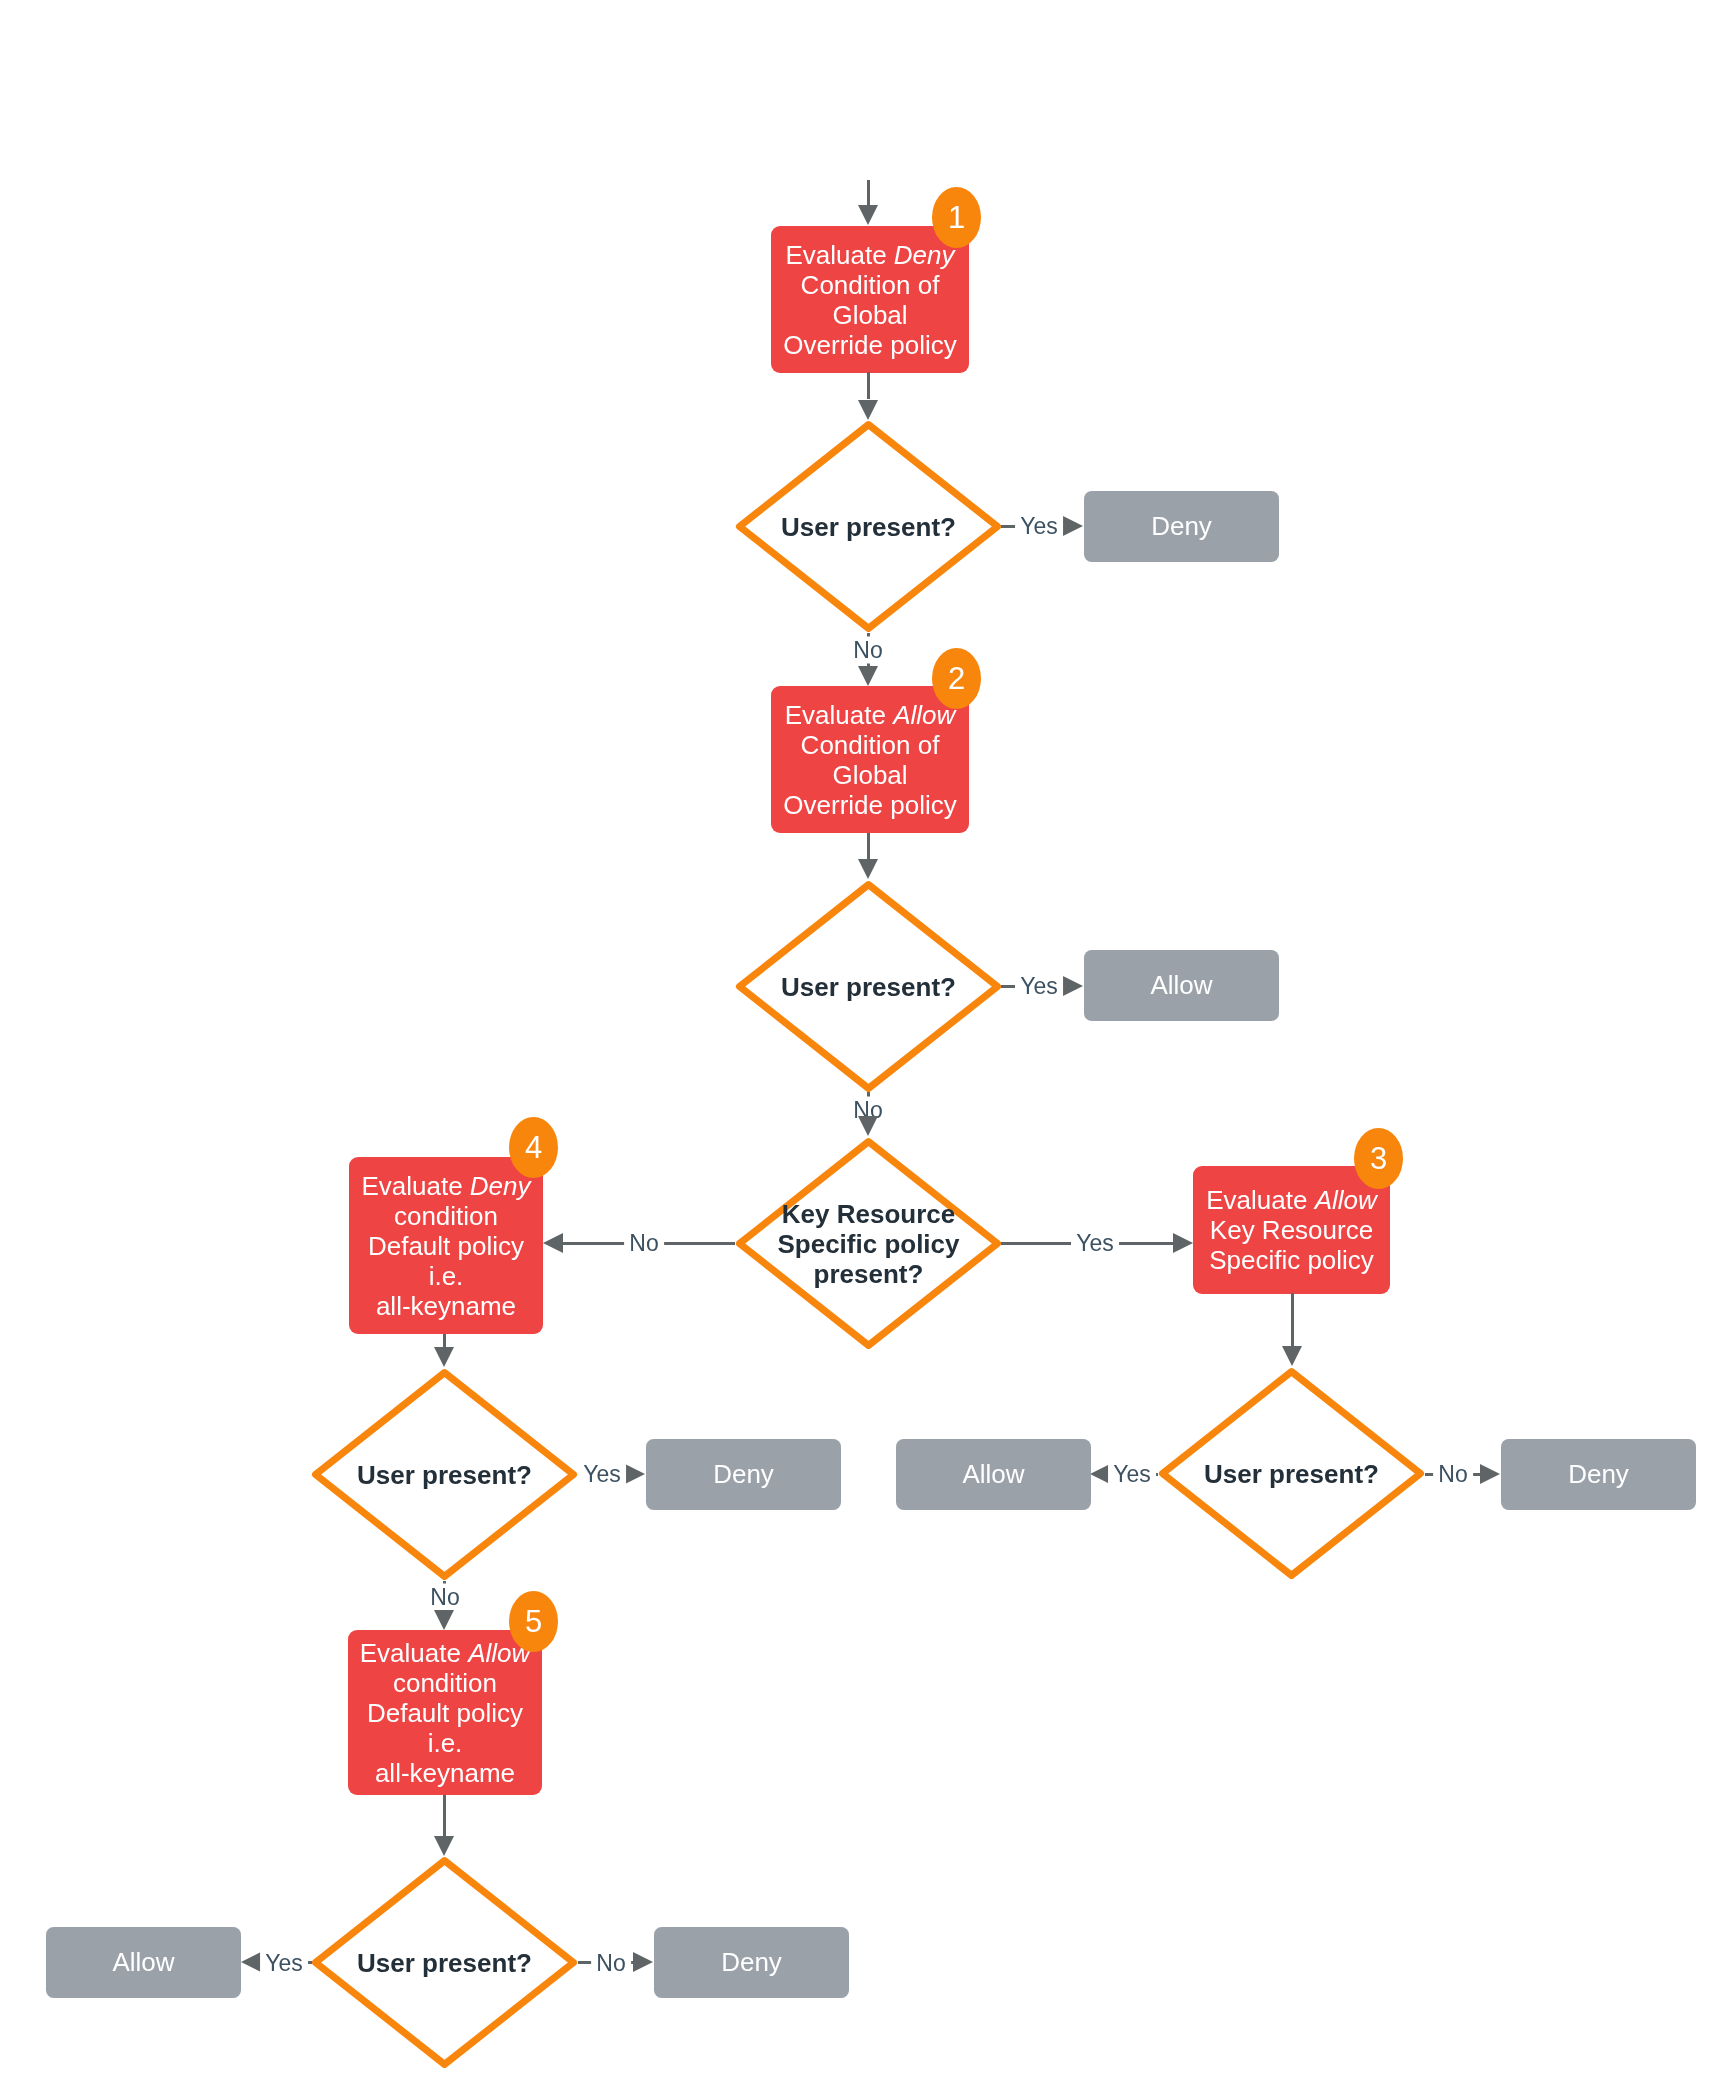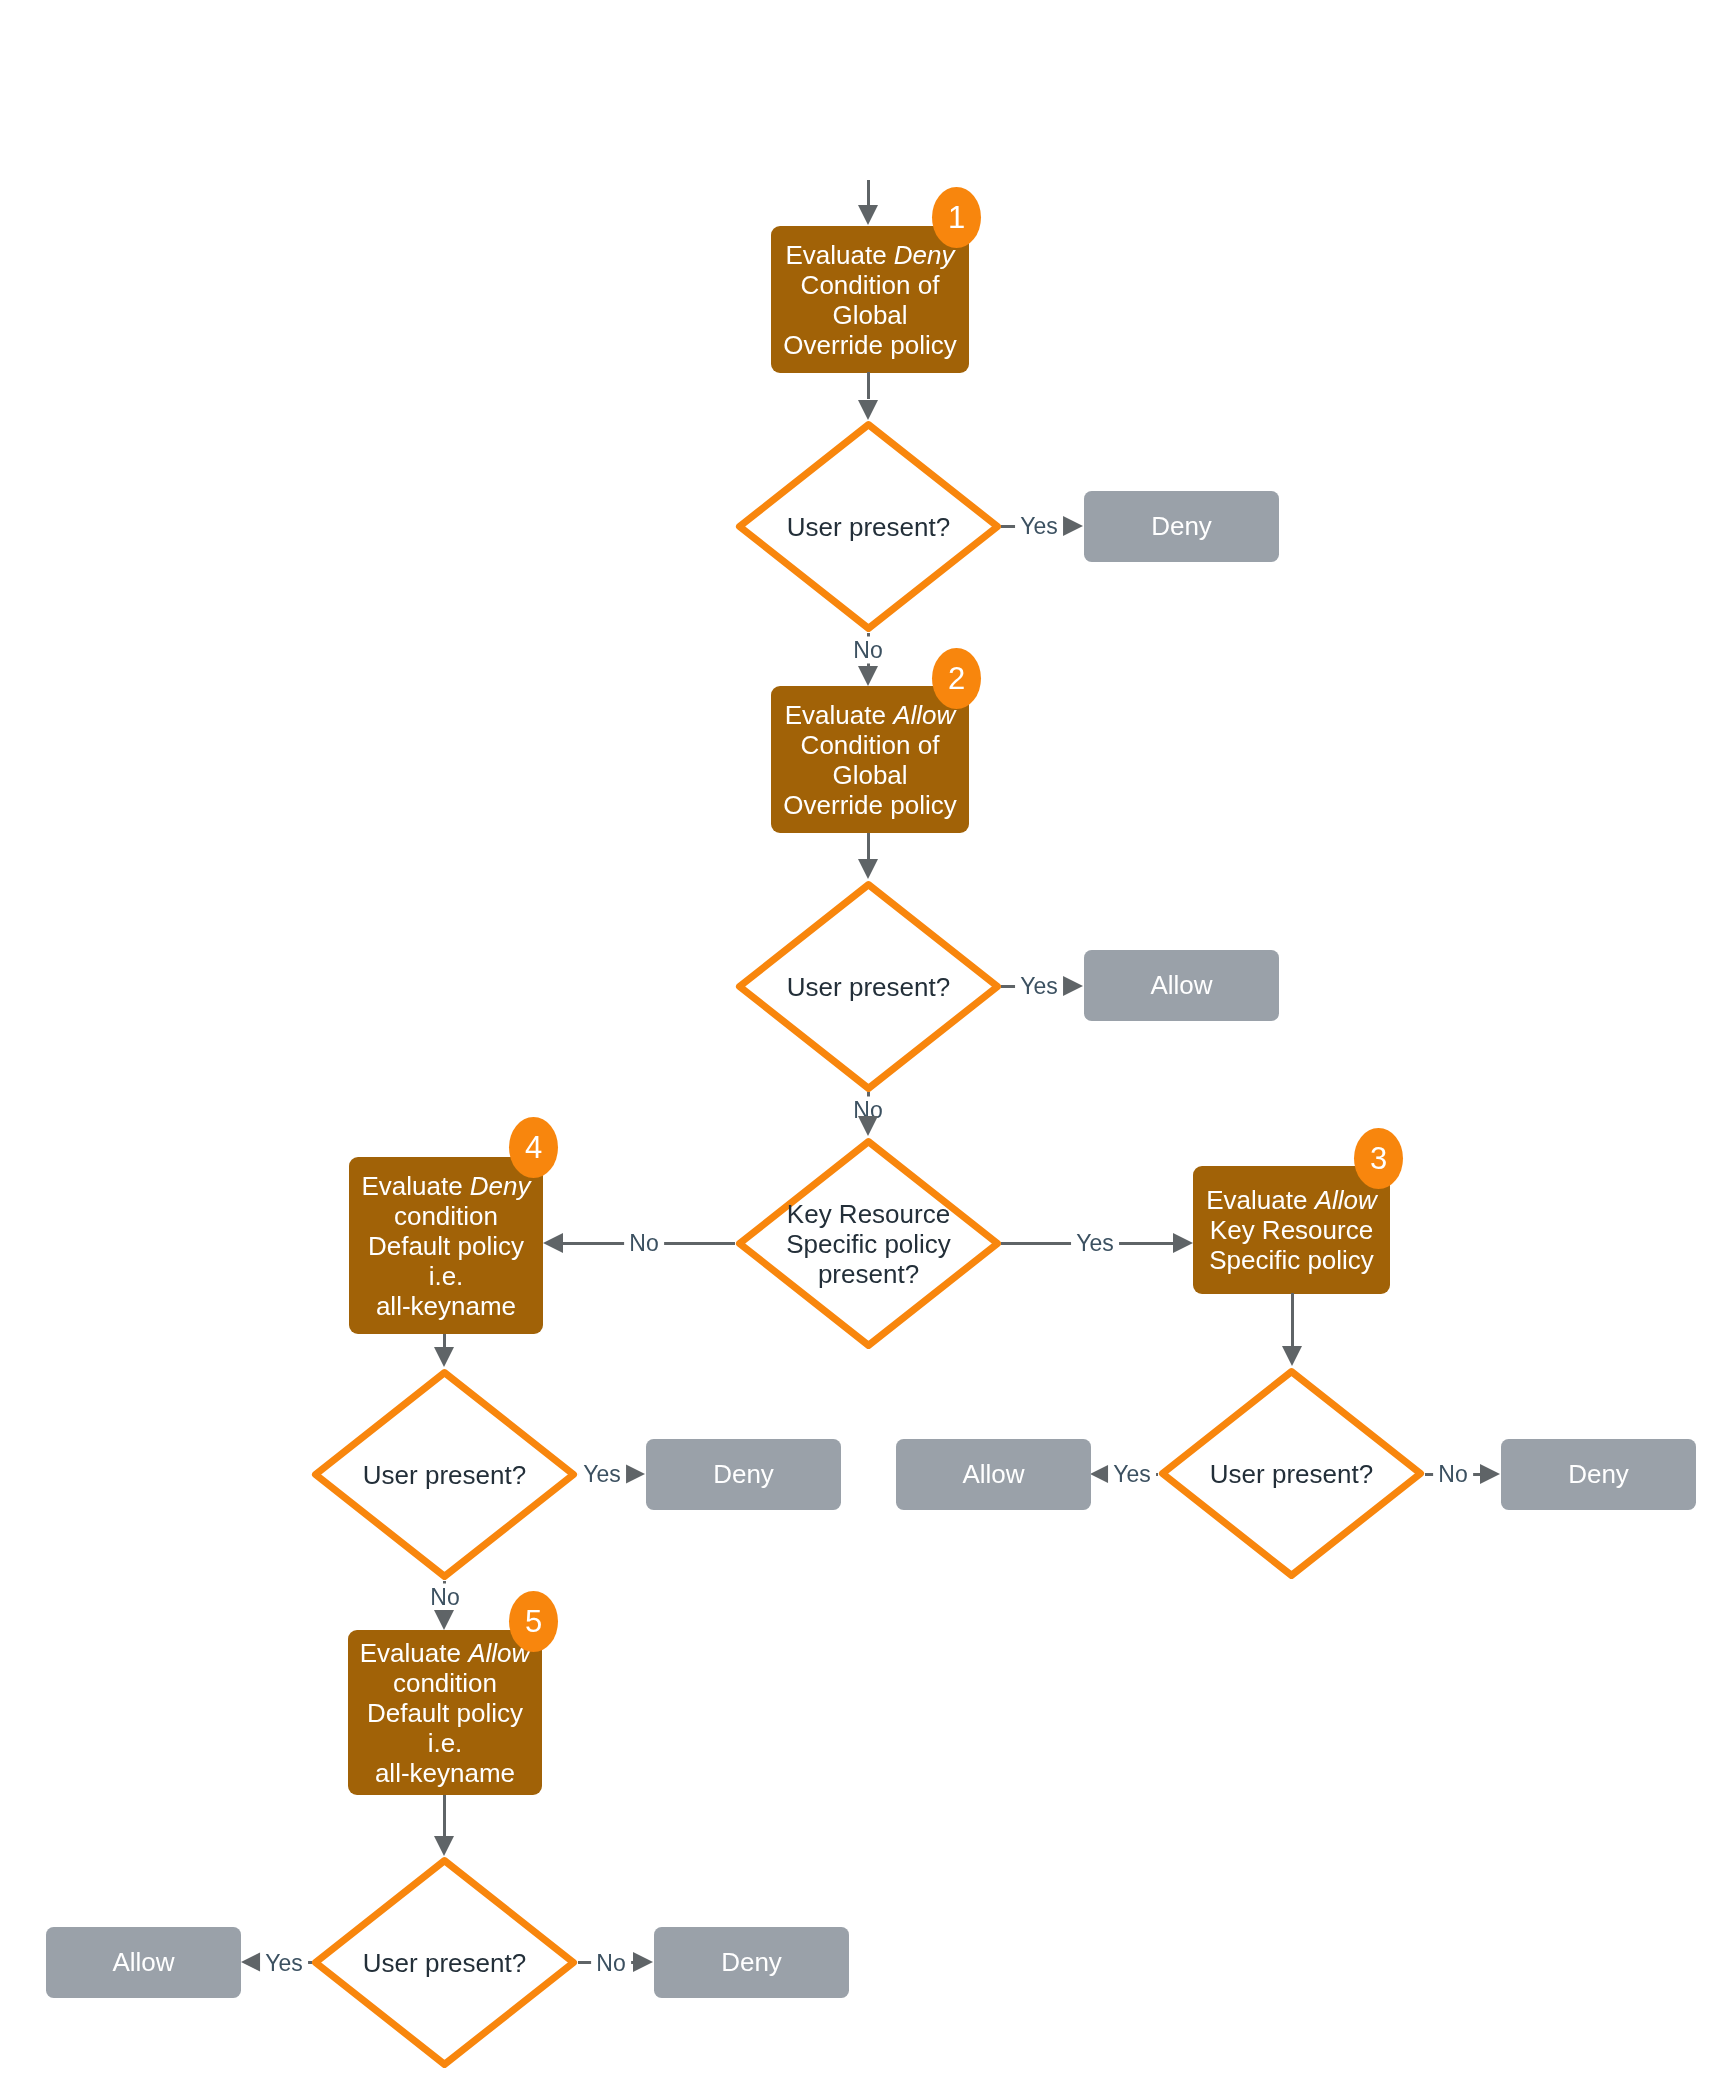--- a/index.html
+++ b/index.html
@@ -5,34 +5,34 @@
   html,body{margin:0;padding:0;background:#ffffff;}
   #canvas{
     position:relative;width:1733px;height:2097px;background:#ffffff;overflow:hidden;
     font-family:"Liberation Sans","DejaVu Sans",sans-serif;
   }
   .start{
     position:absolute;background:#345663;color:#fff;border-radius:46px;
     display:flex;align-items:center;justify-content:center;font-size:27px;
   }
   .step{
-    position:absolute;background:#a16207;color:#fff;border-radius:9px;
+    position:absolute;background:#ef4444;color:#fff;border-radius:9px;
     display:flex;flex-direction:column;align-items:center;justify-content:center;
     text-align:center;font-size:26px;line-height:30px;
   }
   .step .kw{font-style:italic;}
   .badge{
     position:absolute;width:49px;height:61px;border-radius:50%;background:#F8860D;
     color:#fff;display:flex;align-items:center;justify-content:center;font-size:31px;
   }
   .outcome{
     position:absolute;background:#9AA1A9;color:#fff;border-radius:7.7px;
     display:flex;align-items:center;justify-content:center;font-size:26px;
   }
-  .diamond{position:absolute;width:267px;height:213px;}
+  .diamond{position:absolute;width:267px;height:213px;font-weight:bold;}
   .diamond svg{display:block;position:absolute;left:0;top:0;}
   .dlabel{
     position:absolute;left:0;top:0;right:0;bottom:0;display:flex;flex-direction:column;
     align-items:center;justify-content:center;text-align:center;
     font-size:26px;line-height:30px;color:#232F39;
   }
   .vline{position:absolute;width:2.6px;background:#5F6467;}
   .hline{position:absolute;height:2.6px;background:#5F6467;}
   .arr-down{position:absolute;width:0;height:0;border-left:10.3px solid transparent;border-right:10.3px solid transparent;border-top:20.6px solid #5F6467;}
   .arr-right{position:absolute;width:0;height:0;border-top:10.3px solid transparent;border-bottom:10.3px solid transparent;border-left:20.6px solid #5F6467;}

